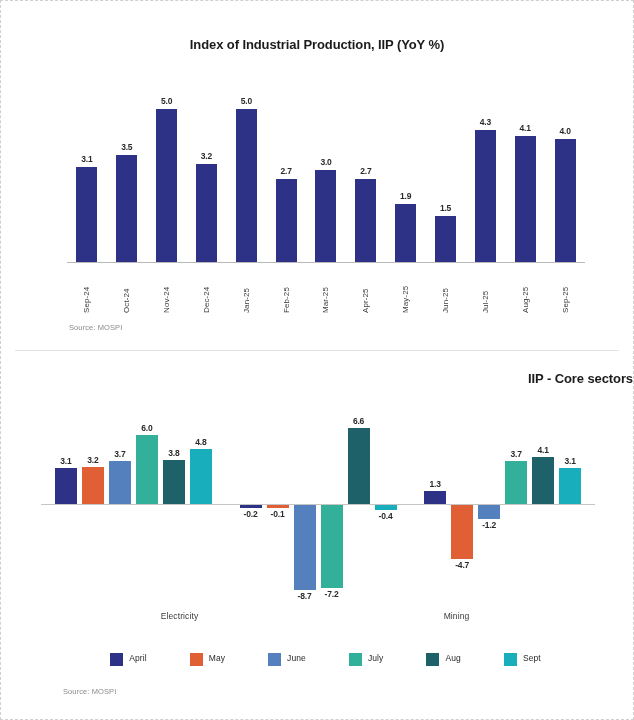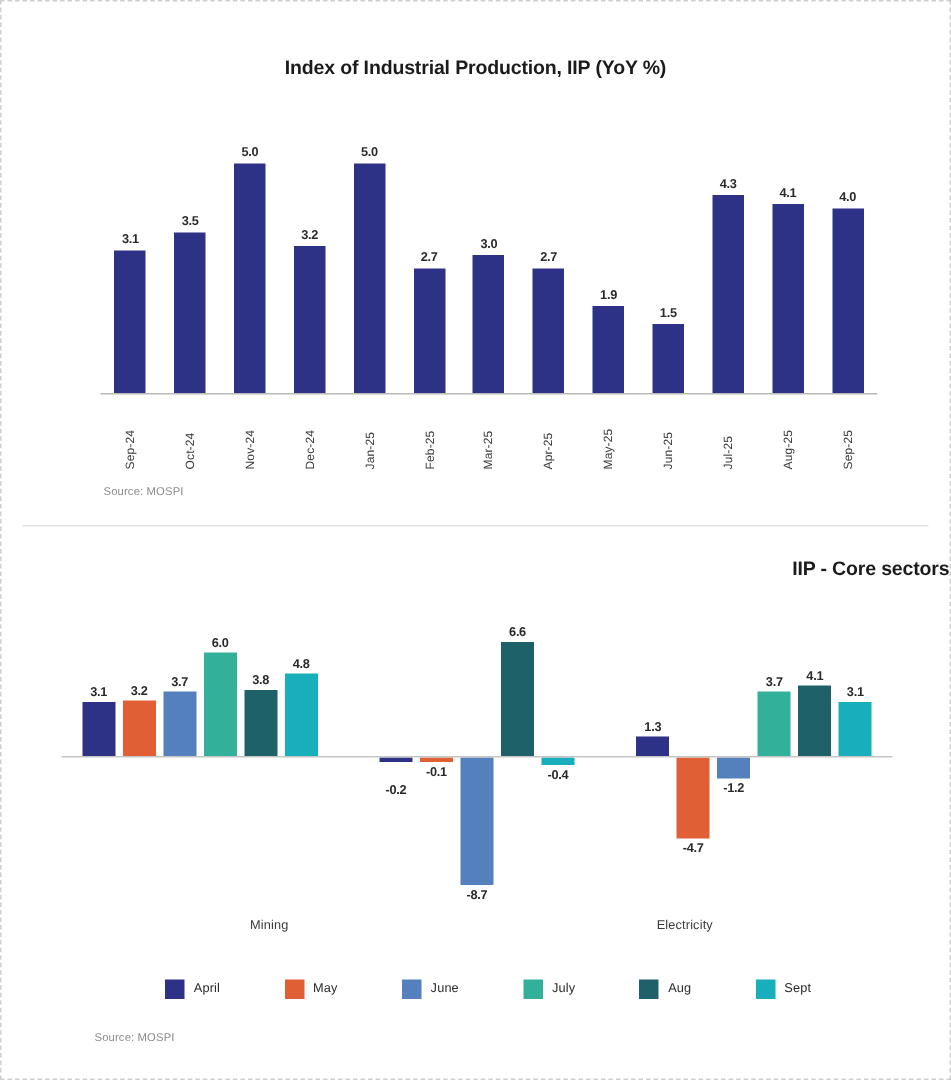--- a/index.html
+++ b/index.html
@@ -309,31 +309,35 @@
             <div class="lbl" style="bottom: 145.7px;">3.8</div>
           </div>
           <div class="slot">
             <div class="bar2 pos" style="background: rgb(24, 174, 188); height: 55.2px;"></div>
             <div class="lbl" style="bottom: 157.2px;">4.8</div>
           </div>
         </div>
         <div class="group">
           <div class="slot">
             <div class="bar2 neg" style="background: rgb(46, 50, 135); height: 3px;"></div>
-            <div class="lbl" style="top: 122px;">-0.2</div>
+            <div class="lbl" style="top: 110px;">-0.2</div>
           </div>
           <div class="slot">
             <div class="bar2 neg" style="background: rgb(224, 95, 53); height: 3px;"></div>
             <div class="lbl" style="top: 110px;">-0.1</div>
           </div>
           <div class="slot">
             <div class="bar2 neg" style="background: rgb(84, 128, 190); height: 85px;"></div>
             <div class="lbl" style="top: 192px;">-8.7</div>
           </div>
           <div class="slot">
+            <div class="bar2 neg" style="background: rgb(51, 176, 154); height: 82.8px;"></div>
+            <div class="lbl" style="top: 189.8px;">-7.2</div>
+          </div>
+          <div class="slot">
             <div class="bar2 pos" style="background: rgb(31, 97, 104); height: 75.9px;"></div>
             <div class="lbl" style="bottom: 177.9px;">6.6</div>
           </div>
           <div class="slot">
             <div class="bar2 neg" style="background: rgb(24, 174, 188); height: 4.6px;"></div>
             <div class="lbl" style="top: 111.6px;">-0.4</div>
           </div>
         </div>
         <div class="group">
           <div class="slot">
@@ -359,22 +363,22 @@
           <div class="slot">
             <div class="bar2 pos" style="background: rgb(24, 174, 188); height: 35.65px;"></div>
             <div class="lbl" style="bottom: 137.65px;">3.1</div>
           </div>
         </div>
       </div>
     <div class="zero-line"></div>
   </div>
 
   <div id="chart2-cats">
+      <div class="cat">Electricity</div>
       <div class="cat">Mining</div>
-      <div class="cat">Electricity</div>
     </div>
 
   <div id="legend">
       <div class="item">
         <div class="sw" style="background: rgb(46, 50, 135);"></div>
         <div class="lb">April</div>
       </div>
       <div class="item">
         <div class="sw" style="background: rgb(224, 95, 53);"></div>
         <div class="lb">May</div>

